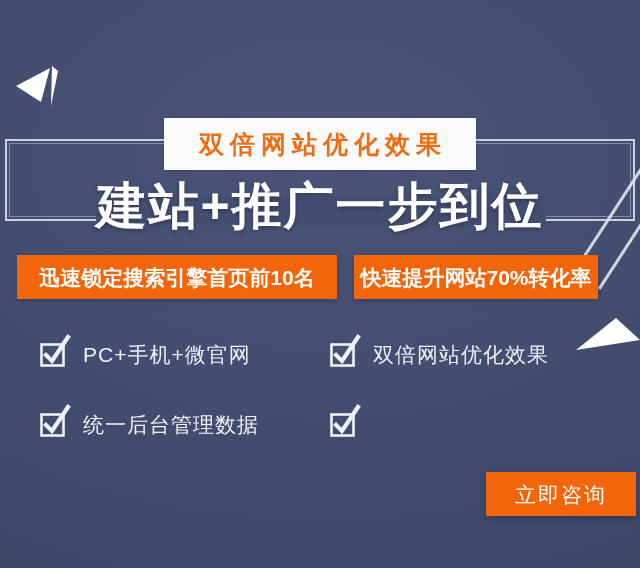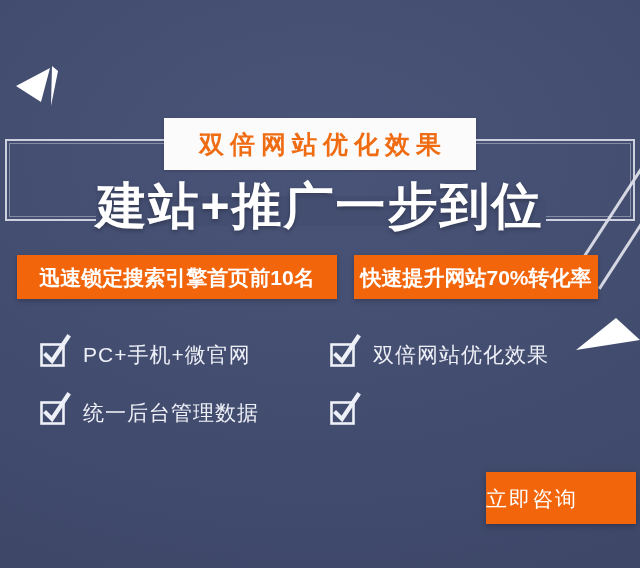--- a/index.html
+++ b/index.html
@@ -85,33 +85,33 @@
   
   .features{
     position:absolute;left:0;top:326px;width:640px;height:112px;z-index:5;
   }
   .feature{
     position:absolute;display:flex;align-items:center;gap:17px;height:44px;
   }
   .feature.c0{left:40px;}
   .feature.c1{left:330px;}
   .feature.r0{top:6px;}
-  .feature.r1{top:64px;}
+  .feature.r1{top:76px;}
   .chk{width:26px;height:26px;position:relative;flex:0 0 26px;}
   .chk svg{position:absolute;left:-3px;top:-7px;}
   .feature-label{
     color:#eef0f7;font-size:21px;font-weight:400;letter-spacing:1px;
     white-space:nowrap;line-height:1;
   }
 
   
   .cta{
-    position:absolute;left:486px;top:472px;width:150px;height:52px;
+    position:absolute;left:486px;top:472px;width:150px;height:44px;
     background:#f2650a;border:0;padding:0;cursor:pointer;
-    display:flex;align-items:center;
+    display:flex;align-items:center;justify-content:center;
     box-shadow:0 2px 6px rgba(0,0,0,.25);z-index:7;
   }
   .cta-text{
     color:#ffffff;font-size:21px;font-weight:400;letter-spacing:2px;
     white-space:nowrap;line-height:1;
   }
 </style>
 </head>
 <body>
 

